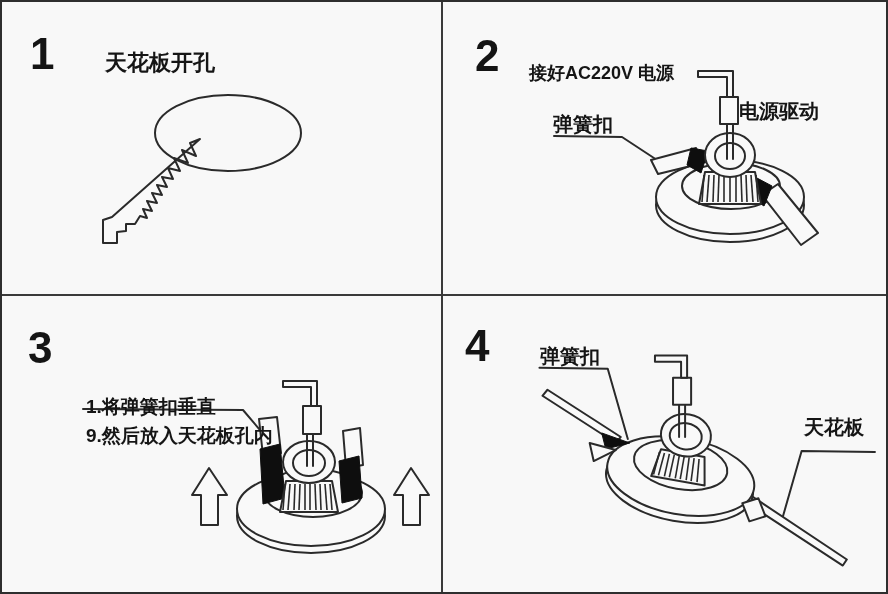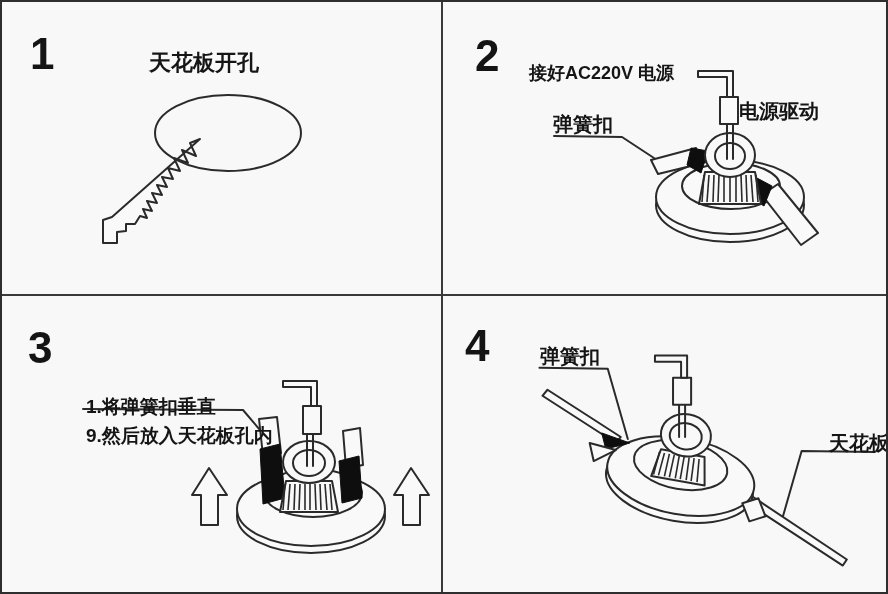--- a/index.html
+++ b/index.html
@@ -24,21 +24,21 @@
   .num{
     position:absolute;
     font-size:44px;font-weight:bold;color:#141414;
     line-height:1;letter-spacing:0;
   }
   .lbl{
     position:absolute;
     font-weight:bold;color:#151515;
     white-space:nowrap;line-height:1.15;
   }
-  .fs22{font-size:22px;margin-left:44px;}
+  .fs22{font-size:22px;}
   .fs20{font-size:20px;}
   .fs19{font-size:19px;margin-top:42px;}
   .fs18{font-size:18px;}
   svg.art{position:absolute;left:0;top:0;width:100%;height:100%;}
   svg.art *{vector-effect:non-scaling-stroke;}
   .ln{fill:none;stroke:#2a2a2a;stroke-width:2;stroke-linejoin:round;stroke-linecap:round;}
   .wh{fill:#f9f9f9;stroke:#2a2a2a;stroke-width:2;stroke-linejoin:round;}
   .bk{fill:#0e0e0e;stroke:#0e0e0e;stroke-width:1;stroke-linejoin:round;}
   .fin{stroke:#2a2a2a;stroke-width:1.6;}
 </style>
@@ -230,17 +230,17 @@
           <line x1="235" y1="108" x2="235" y2="140"></line>
           <line x1="241" y1="108" x2="241" y2="140"></line>
         </g>
 
         <rect class="wh" x="229" y="81" width="18" height="27"></rect>
 
         <path class="wh" d="M211,59 L243,59 L243,81 L237,81 L237,65 L211,65 Z"></path>
       </svg>
       <div class="num" style="left:22px;top:28px;">4</div>
       <div class="lbl fs20" style="left:97px;top:49px;">弹簧扣</div>
-      <div class="lbl fs20" style="left:361px;top:136px;margin-left:25px;">天花板</div>
+      <div class="lbl fs20" style="left:361px;top:120px;">天花板</div>
     </div>
 
   </div>
 </div>
 
 </body></html>

